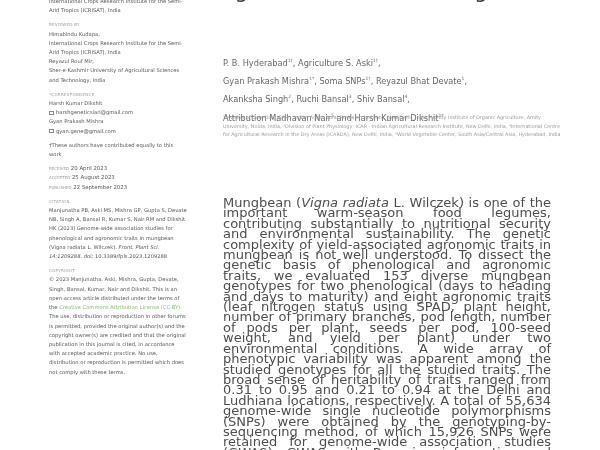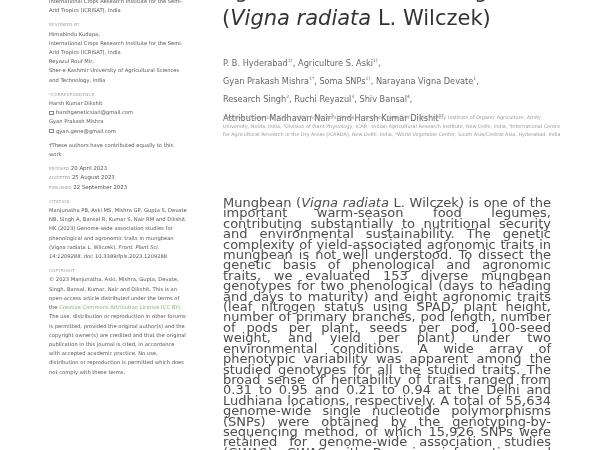--- a/index.html
+++ b/index.html
@@ -73,27 +73,26 @@
   <div class="label">COPYRIGHT</div>
   <div class="block">
     <span>© 2023 Manjunatha, Aski, Mishra, Gupta, Devate, Singh, Bansal, Kumar, Nair and Dikshit. This is an open-access article distributed under the terms of the</span>
     <span class="green">Creative Commons Attribution License (CC BY).</span>
     <span>The use, distribution or reproduction in other forums is permitted, provided the original author(s) and the copyright owner(s) are credited and that the original publication in this journal is cited, in accordance with accepted academic practice. No use, distribution or reproduction is permitted which does not comply with these terms.</span>
   </div>
 </div>
 
 <div class="title">
   <div>agronomic traits in mungbean</div>
-  <div><span>(</span><i>Vigna radiata</i><span> L. Wilczek)</span></div>
 </div>
 
 <div class="authors">
   <span><span>P. B. Hyderabad</span><sup>1†</sup><span>, </span></span><span><span>Agriculture S. Aski</span><sup>1†</sup><span>,</span></span><br>
-  <span><span>Gyan Prakash Mishra</span><sup>1*</sup><span>, </span></span><span><span>Soma SNPs</span><sup>1†</sup><span>, </span></span><span><span>Narayana Vigna Devate</span><sup>1</sup><span>,</span></span><br>
-  <span><span>Research Singh</span><sup>2</sup><span>, </span></span><span><span>Ruchi Reyazul</span><sup>3</sup><span>, </span></span><span><span>Shiv Bansal</span><sup>4</sup><span>,</span></span><br>
+  <span><span>Gyan Prakash Mishra</span><sup>1*</sup><span>, </span></span><span><span>Soma SNPs</span><sup>1†</sup><span>, </span></span><span><span>Reyazul Bhat Devate</span><sup>1</sup><span>,</span></span><br>
+  <span><span>Akanksha Singh</span><sup>2</sup><span>, </span></span><span><span>Ruchi Bansal</span><sup>3</sup><span>, </span></span><span><span>Shiv Bansal</span><sup>4</sup><span>,</span></span><br>
   <span><span>Attribution Madhavan Nair</span><sup>5</sup><span> and </span></span><span><span>Harsh Kumar Dikshit</span><sup>1*</sup><span></span></span>
 </div>
 
 <div class="affil">¹Division of Genetics, ICAR - Indian Agricultural Research Institute, New Delhi, India, ²Amity Institute of Organic Agriculture, Amity University, Noida, India, ³Division of Plant Physiology, ICAR - Indian Agricultural Research Institute, New Delhi, India, ⁴International Centre for Agricultural Research in the Dry Areas (ICARDA), New Delhi, India, ⁵World Vegetable Center, South Asia/Central Asia, Hyderabad, India</div>
 
 <div class="abstract">
   <span>Mungbean (</span><i>Vigna radiata</i><span> L. Wilczek) is one of the important warm-season food legumes, contributing substantially to nutritional security and environmental sustainability. The genetic complexity of yield-associated agronomic traits in mungbean is not well understood. To dissect the genetic basis of phenological and agronomic traits, we evaluated 153 diverse mungbean genotypes for two phenological (days to heading and days to maturity) and eight agronomic traits (leaf nitrogen status using SPAD, plant height, number of primary branches, pod length, number of pods per plant, seeds per pod, 100-seed weight, and yield per plant) under two environmental conditions. A wide array of phenotypic variability was apparent among the studied genotypes for all the studied traits. The broad sense of heritability of traits ranged from 0.31 to 0.95 and 0.21 to 0.94 at the Delhi and Ludhiana locations, respectively. A total of 55,634 genome-wide single nucleotide polymorphisms (SNPs) were obtained by the genotyping-by-sequencing method, of which 15,926 SNPs were retained for genome-wide association studies (GWAS). GWAS with Bayesian information and linkage-disequilibrium iteratively nested keyway (BLINK) model identified 50 SNPs significantly associated with phenological and agronomic traits. In total, 12 SNPs were found to be significantly associated with phenological traits across environments, explaining 7%–18.5% of phenotypic variability, and 38 SNPs were significantly associated with agronomic traits, explaining 4.7%–27.6% of the</span>
 </div>
 
 </body></html>

